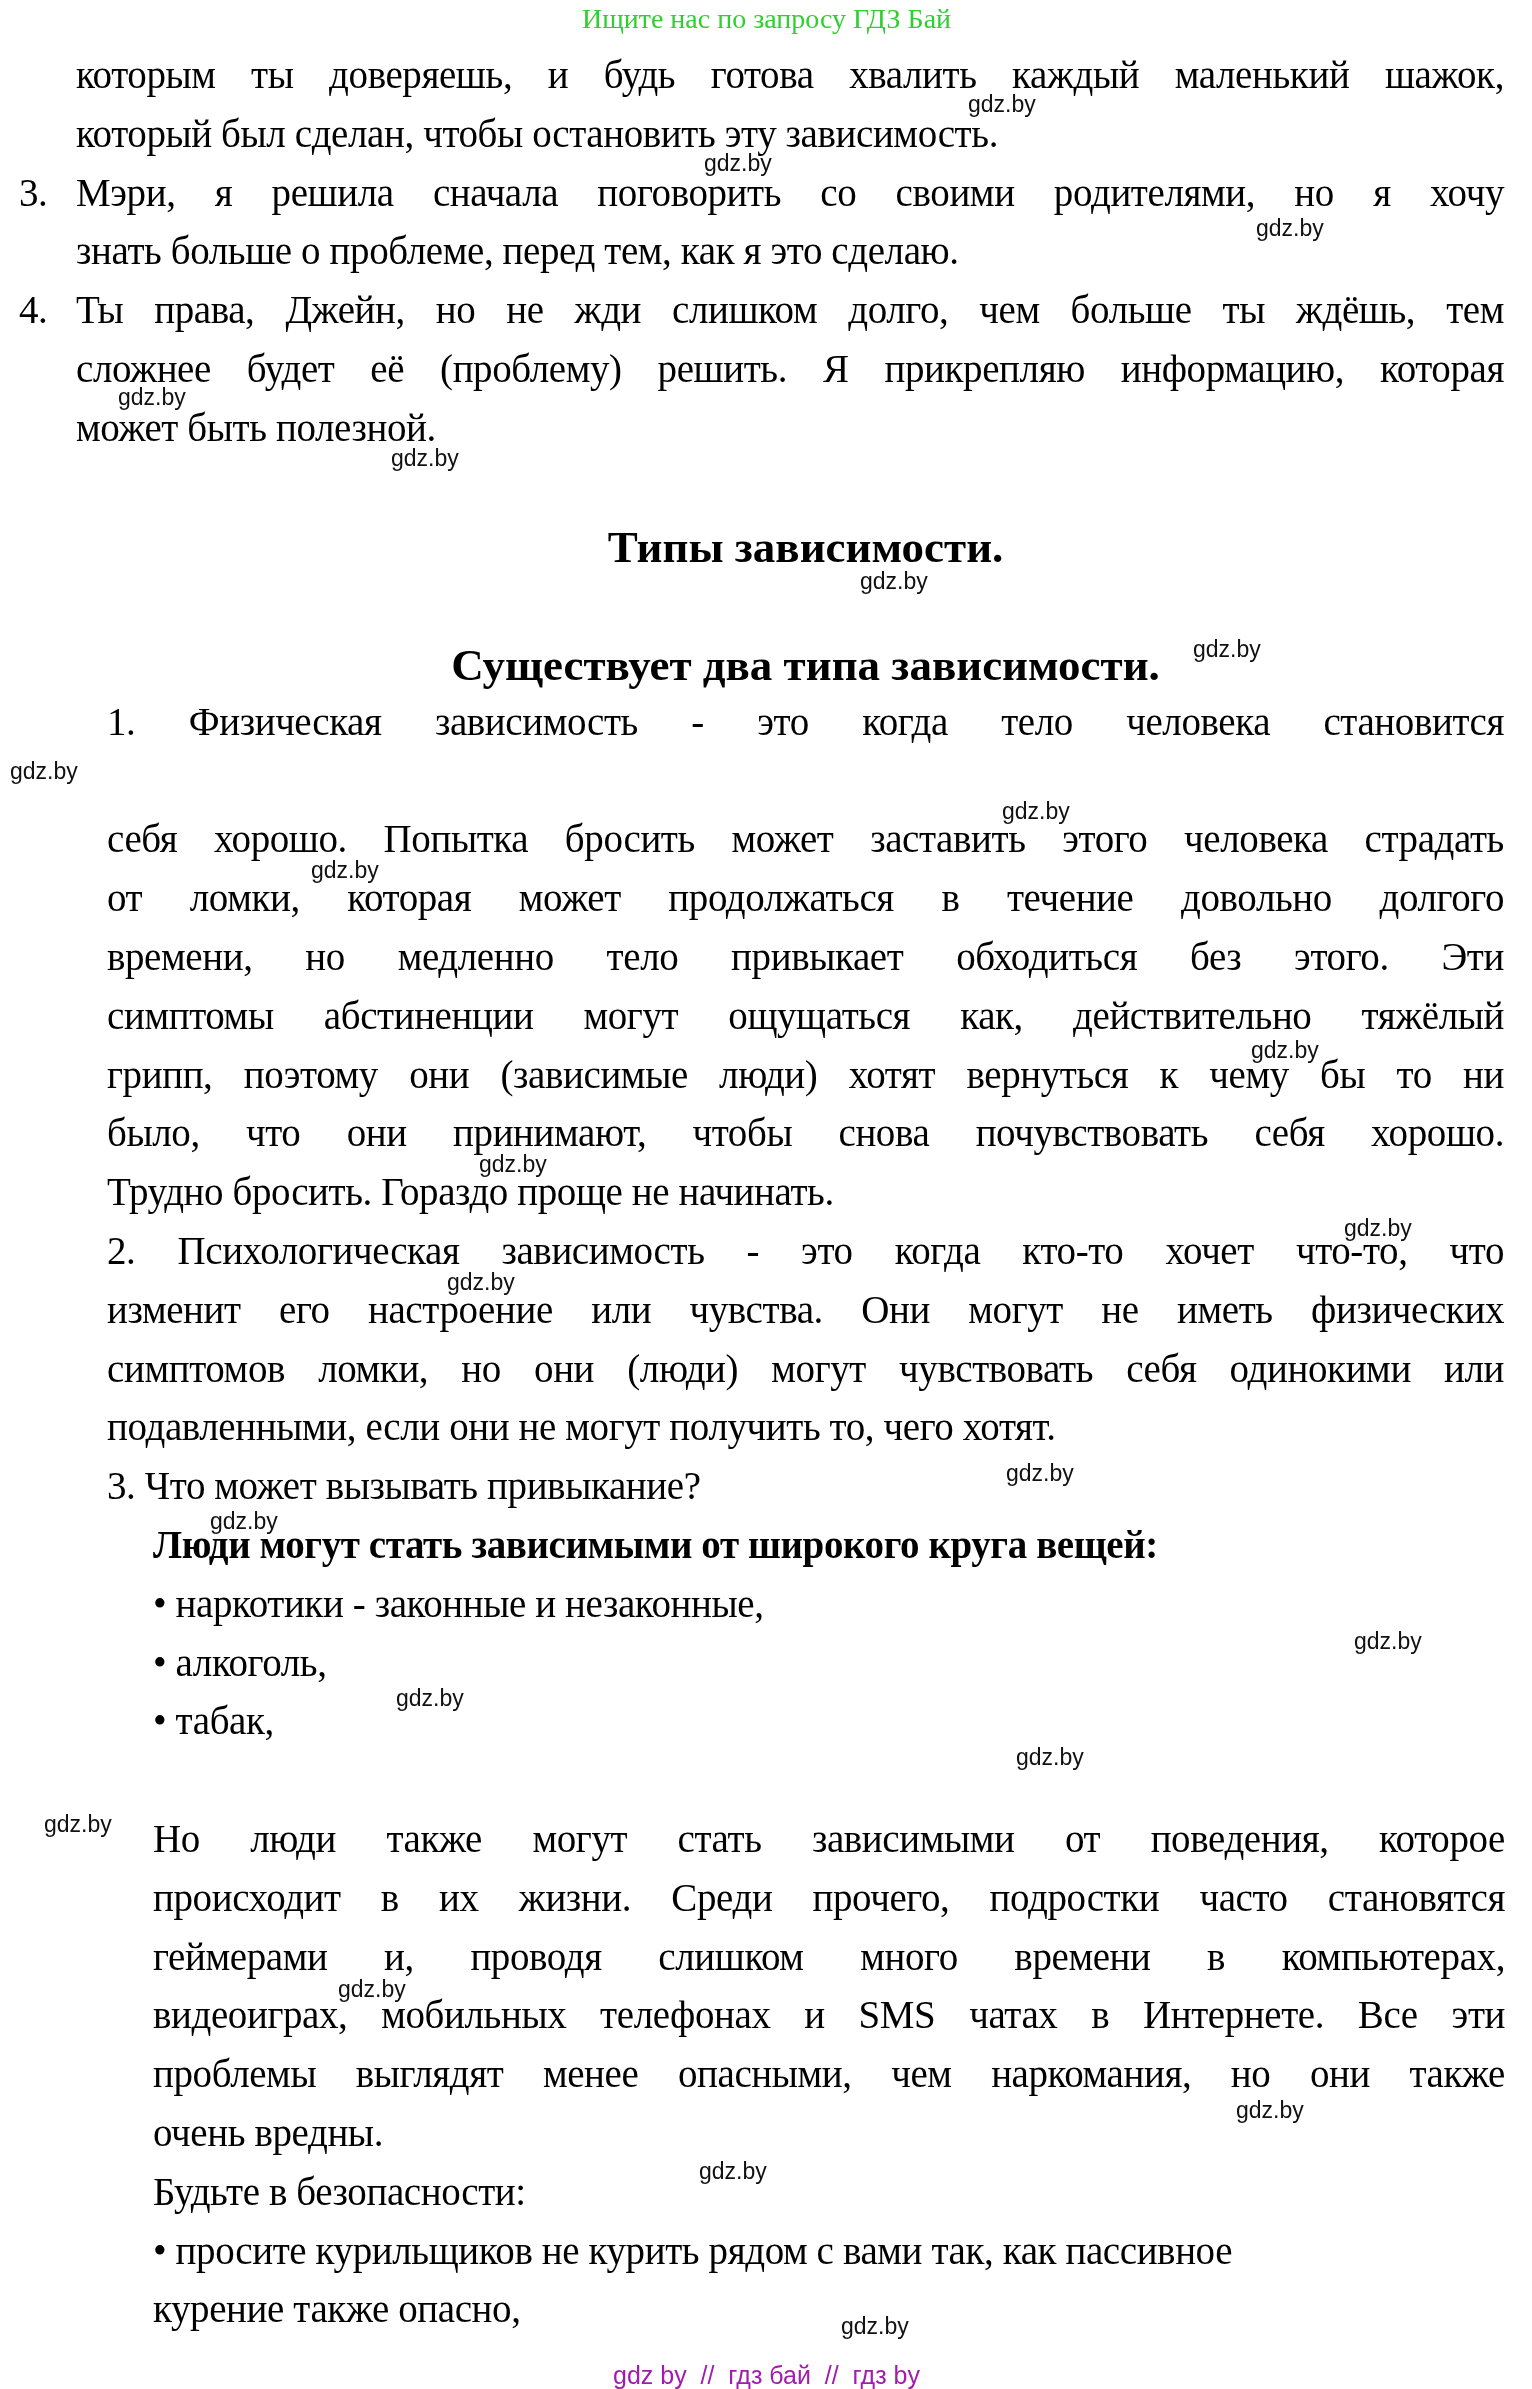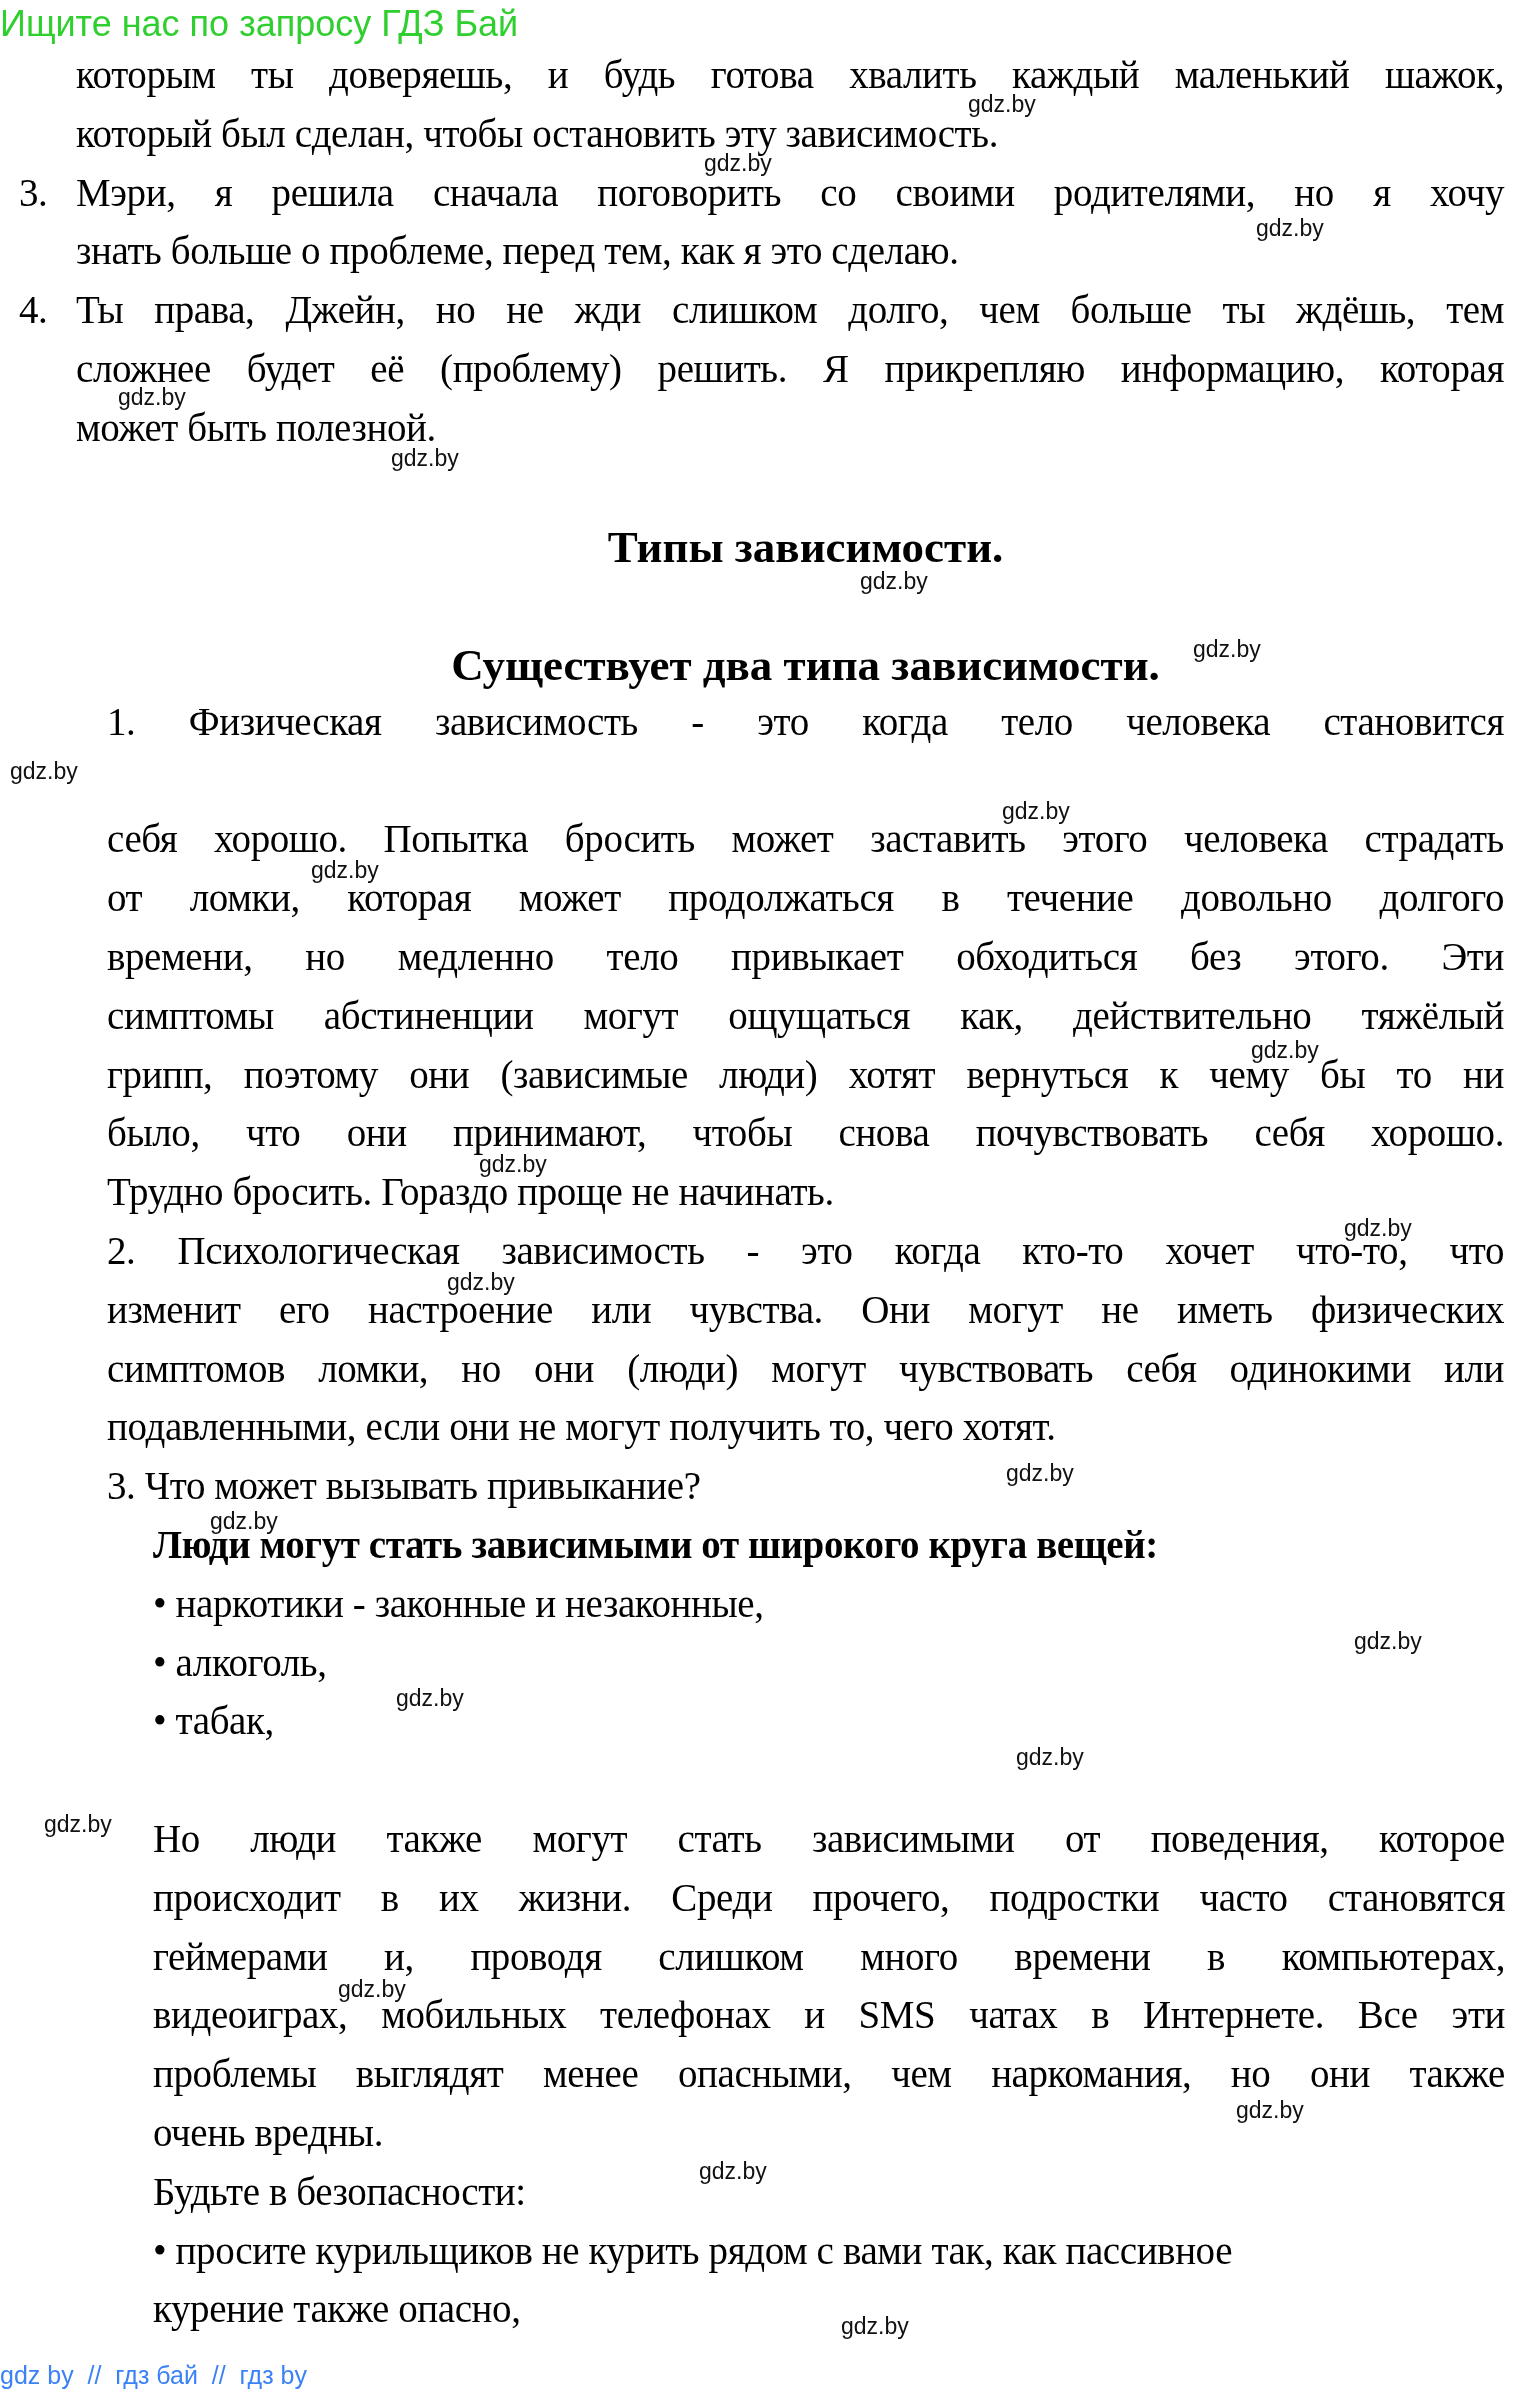--- a/index.html
+++ b/index.html
@@ -1,32 +1,32 @@
 <!DOCTYPE html>
 <html style="font-size:12.2px"><head>
 <meta charset="utf-8">
 <style>
   html,body{margin:0;padding:0;}
   body{background:#ffffff;width:1533px;height:2389px;position:relative;overflow:hidden;color:#000;}
   #page{position:absolute;inset:0;background:#fff;}
-  .banner{position:absolute;top:3.1px;left:0;width:100%;text-align:left;
-          font-family:Liberation Sans, sans-serif;font-size:36px;color:#30cf30;}
+  .banner{position:absolute;top:3.1px;left:0;width:100%;text-align:center;
+          font-family:Liberation Serif, serif;font-size:28px;color:#30cf30;}
   .line{position:absolute;font-family:"Liberation Serif",serif;font-size:39px;line-height:1;
         white-space:nowrap;letter-spacing:-0.4px;}
   .just{white-space:normal;text-align:justify;text-align-last:justify;}
   .la{left:19px;width:1485px;padding-left:57px;box-sizing:border-box;}
   .lb{left:107px;width:1397px;}
   .lc{left:153px;width:1352px;}
   .num{display:inline-block;width:57px;margin-left:-57px;}
   .bold{font-weight:700;}
   .h{position:absolute;left:107px;width:1397px;text-align:center;font-weight:700;
      font-family:"Liberation Serif",serif;font-size:45px;line-height:1;}
   .wm{position:absolute;font-family:"Liberation Sans",sans-serif;font-size:23px;color:#111;line-height:1;}
-  .footer{position:absolute;top:2361px;left:0;width:100%;text-align:left;white-space:pre;
-          font-family:"Liberation Sans",sans-serif;font-size:25px;color:#3b82f6;}
+  .footer{position:absolute;top:2361px;left:0;width:100%;text-align:center;white-space:pre;
+          font-family:"Liberation Sans",sans-serif;font-size:25px;color:#a21caf;}
 </style>
 </head>
 <body>
 
 <div id="page">
 
   <div class="banner">Ищите нас по запросу ГДЗ Бай</div>
 
   <div class="line la just" style="top:55px">которым ты доверяешь, и будь готова хвалить каждый маленький шажок,</div>
   <div class="line la" style="top:114px">который был сделан, чтобы остановить эту зависимость.</div>

